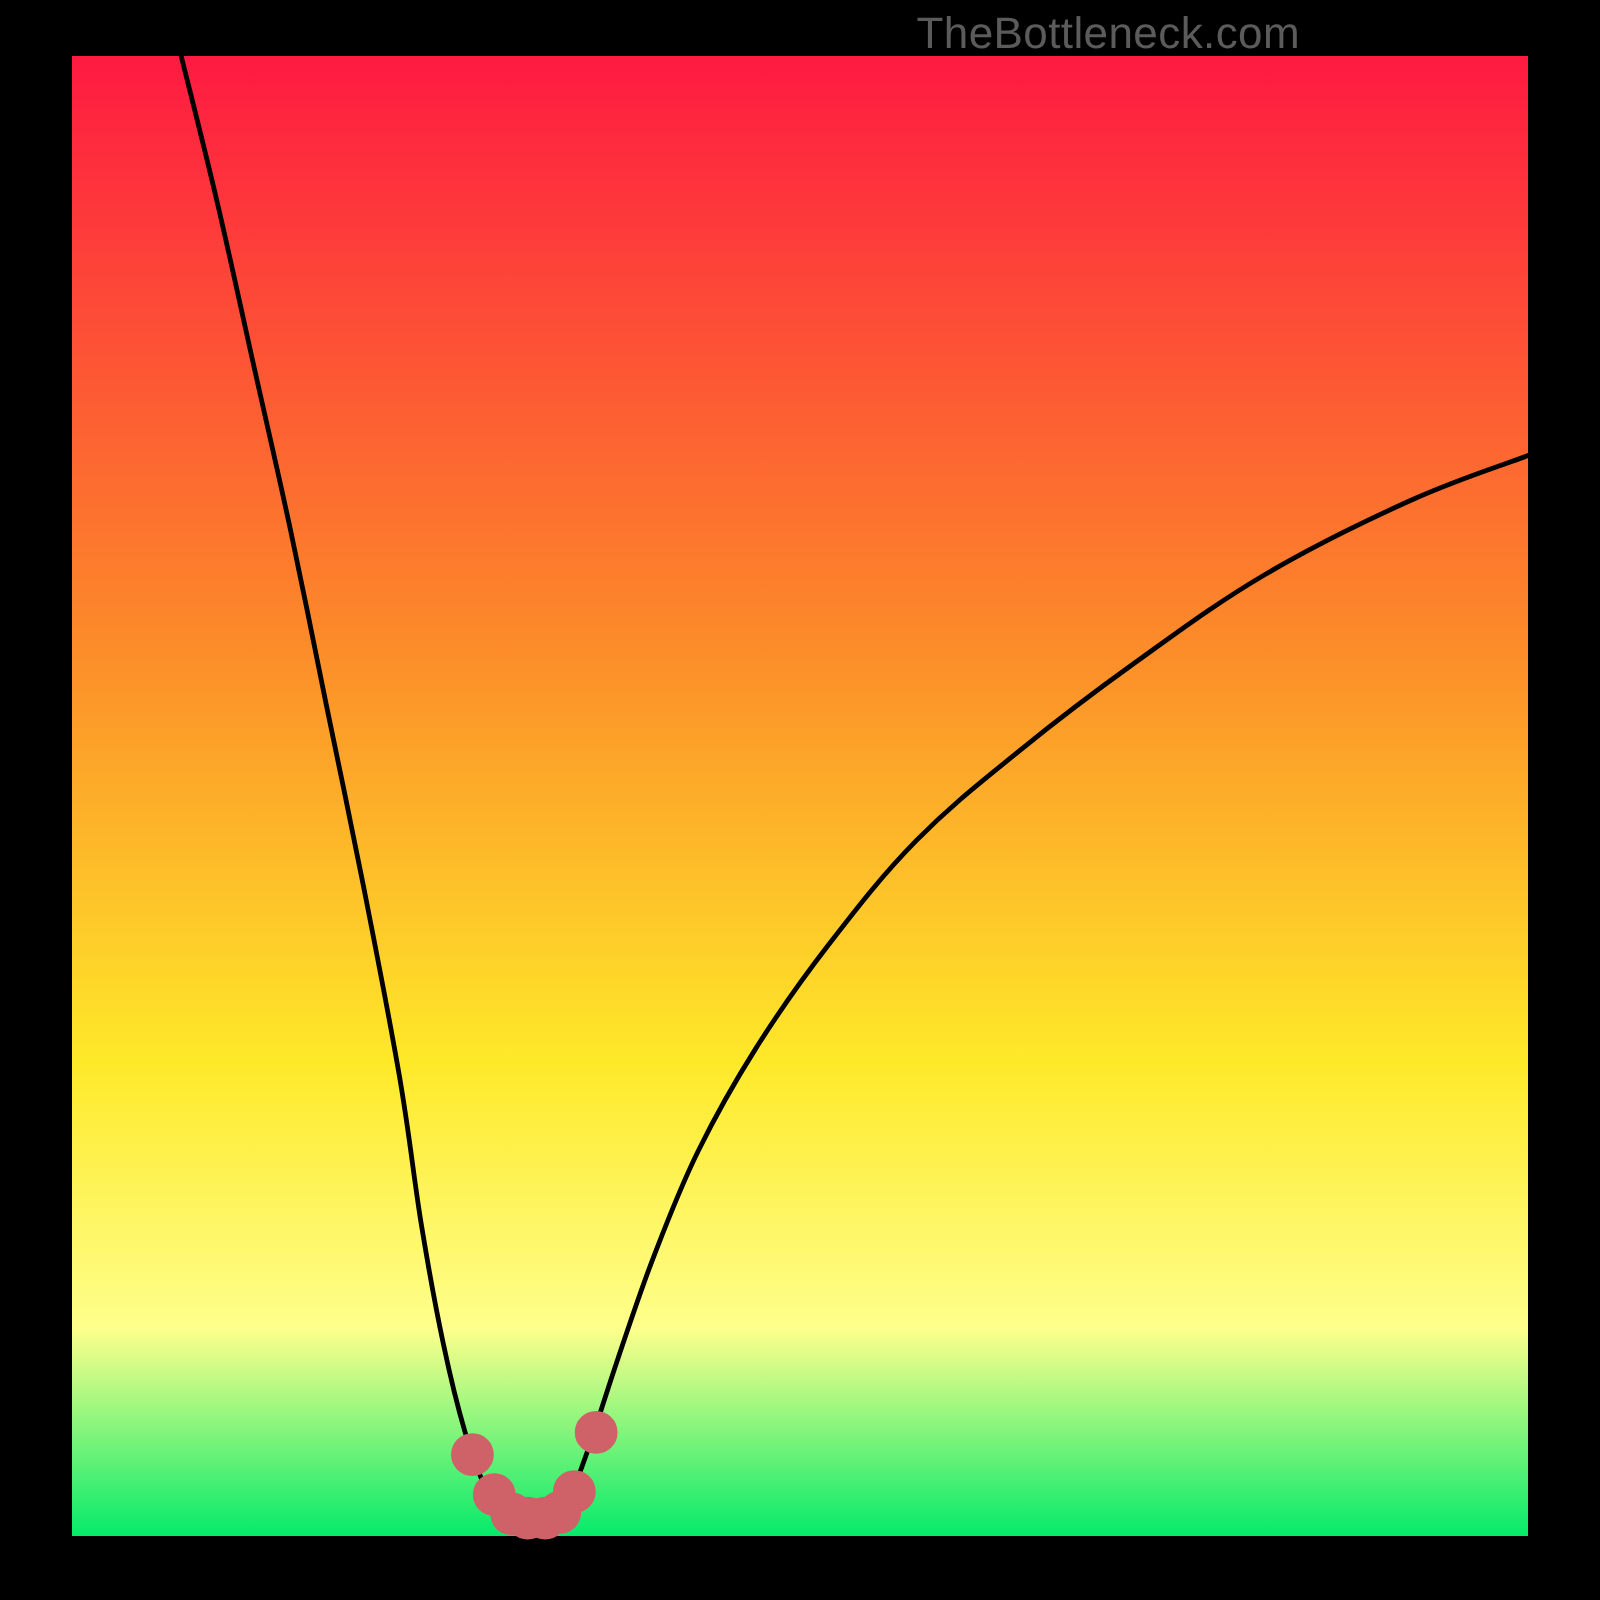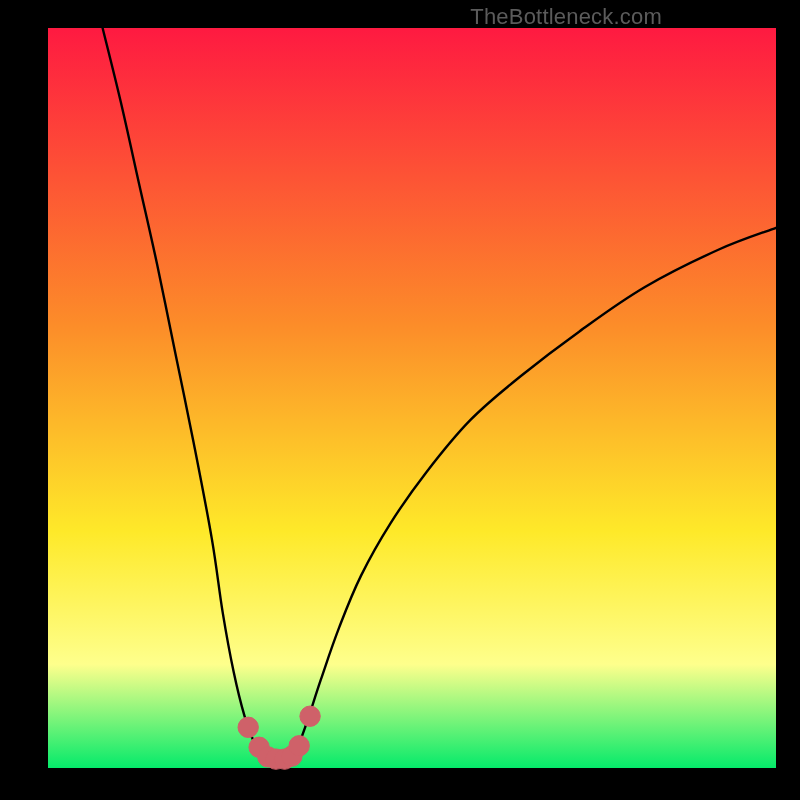--- a/index.html
+++ b/index.html
@@ -10,21 +10,20 @@
     background: #000000;
     overflow: hidden;
     font-family: Arial, Helvetica, sans-serif;
   }
   .frame {
     position: absolute;
     top: 0;
     left: 0;
     width: 660px;
     height: 800px;
-    margin-left: 12px;
   }
   .watermark {
     position: absolute;
     top: 4px;
     right: 10px;
     color: #5b5b5b;
     font-size: 22px;
     font-weight: 500;
     letter-spacing: 0.2px;
     user-select: none;

